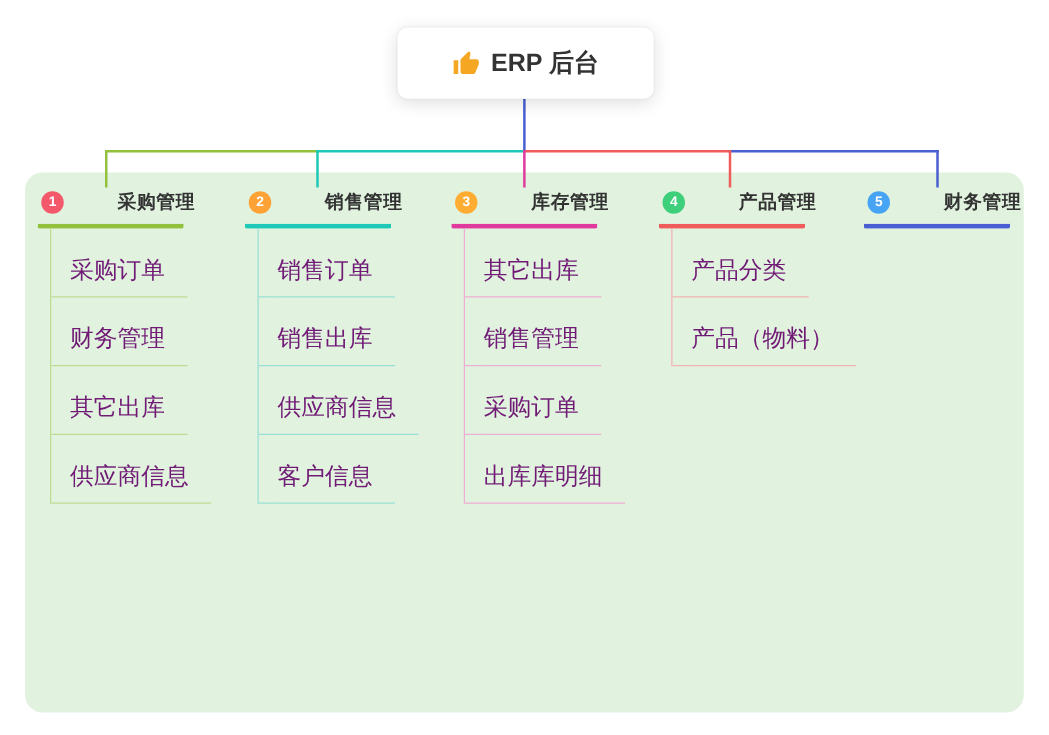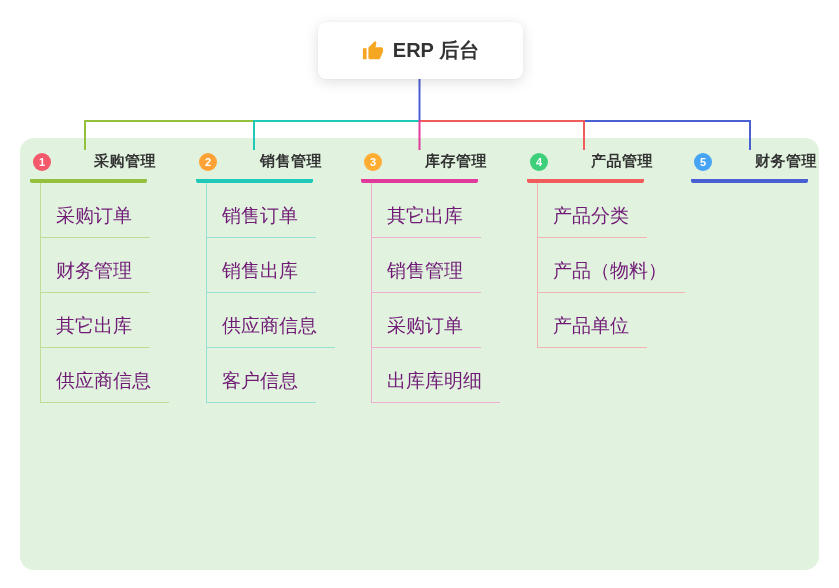--- a/index.html
+++ b/index.html
@@ -141,23 +141,20 @@
         <span class="badge">4</span>
         <span class="branch-title">产品管理</span>
       </div>
       <div class="children">
         <div class="row">
             <span class="child-label">产品分类</span>
           </div>
         <div class="row">
             <span class="child-label">产品（物料）</span>
           </div>
-        <div class="row">
-            <span class="child-label">产品单位</span>
-          </div>
       </div>
     </div>
 
     <div class="branch b5" style="--line: #4a5fd2; --light: #aab6e8; --badge: #47a3f3;">
       <div class="branch-header">
         <span class="badge">5</span>
         <span class="branch-title">财务管理</span>
       </div>
     </div>
 

